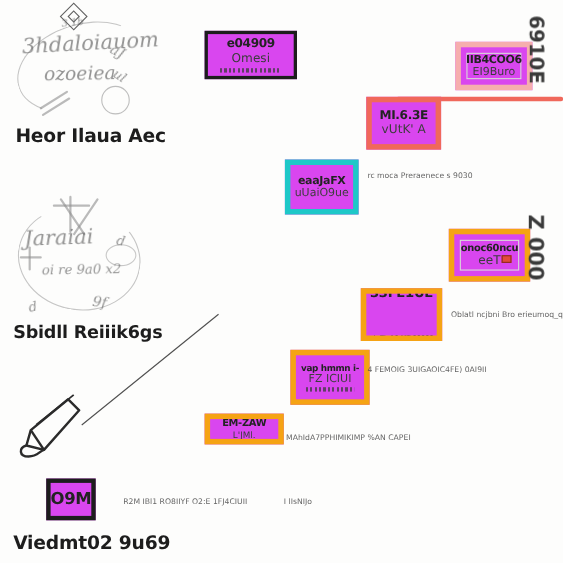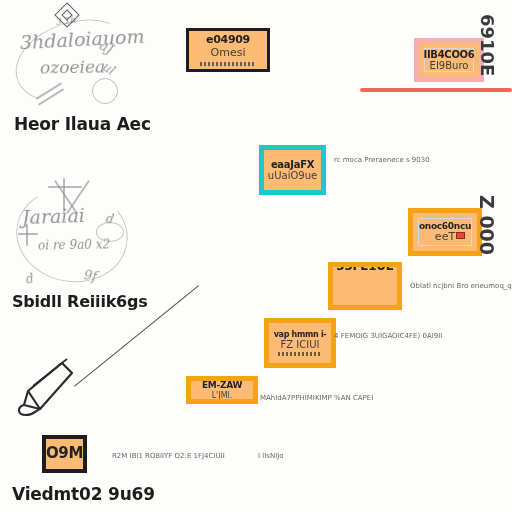--- a/index.html
+++ b/index.html
@@ -43,21 +43,21 @@
     color:#3a3a3a;
     font-weight:bold;
     white-space:nowrap;
     transform-origin:0 0;
     filter:blur(.3px);
   }
 
   
   .box{
     position:absolute;
-    background:#fdba74;
+    background:#d946ef;
     box-sizing:border-box;
     display:flex;
     flex-direction:column;
     align-items:center;
     justify-content:center;
     overflow:hidden;
     filter:blur(.15px);
   }
   .box .bl{
     color:#232323;
@@ -198,20 +198,24 @@
     <div class="box" style="left: 186px; top: 28px; width: 84px; height: 44px; border: 3px solid rgb(29, 29, 29);">
       <div class="bl" style="font-size: 11px;">e04909</div>
       <div class="bl2" style="font-size: 11px;">Omesi</div>
       <div class="barline"></div>
     </div>
     <div class="box" style="left: 414px; top: 38px; width: 70px; height: 44px; border: 5px solid rgb(246, 174, 174);">
       <div class="inner-frame"></div>
       <div class="bl" style="font-size: 10px;">IIB4COO6</div>
       <div class="bl2" style="font-size: 10px;">EI9Buro</div>
     </div>
+    <div class="box" style="left: 333px; top: 88px; width: 68px; height: 48px; border: 5px solid rgb(240, 104, 91);">
+      <div class="bl" style="font-size: 11px;">MI.6.3E</div>
+      <div class="bl2" style="font-size: 11px;">vUtK' A</div>
+    </div>
     <div class="box" style="left: 259px; top: 145px; width: 67px; height: 50px; border: 5px solid rgb(30, 200, 200);">
       <div class="bl" style="font-size: 10px;">eaaJaFX</div>
       <div class="bl2" style="font-size: 10px;">uUaiO9ue</div>
     </div>
     <div class="box" style="left: 408px; top: 208px; width: 74px; height: 48px; border: 5px solid rgb(245, 163, 20);">
       <div class="inner-frame"></div>
       <div class="bl" style="font-size: 9px;">onoc60ncu</div>
       <div class="bl2" style="font-size: 11px;">eeT</div>
       <div class="red-chip" style="right: 12px; bottom: 12px;"></div>
     </div>

